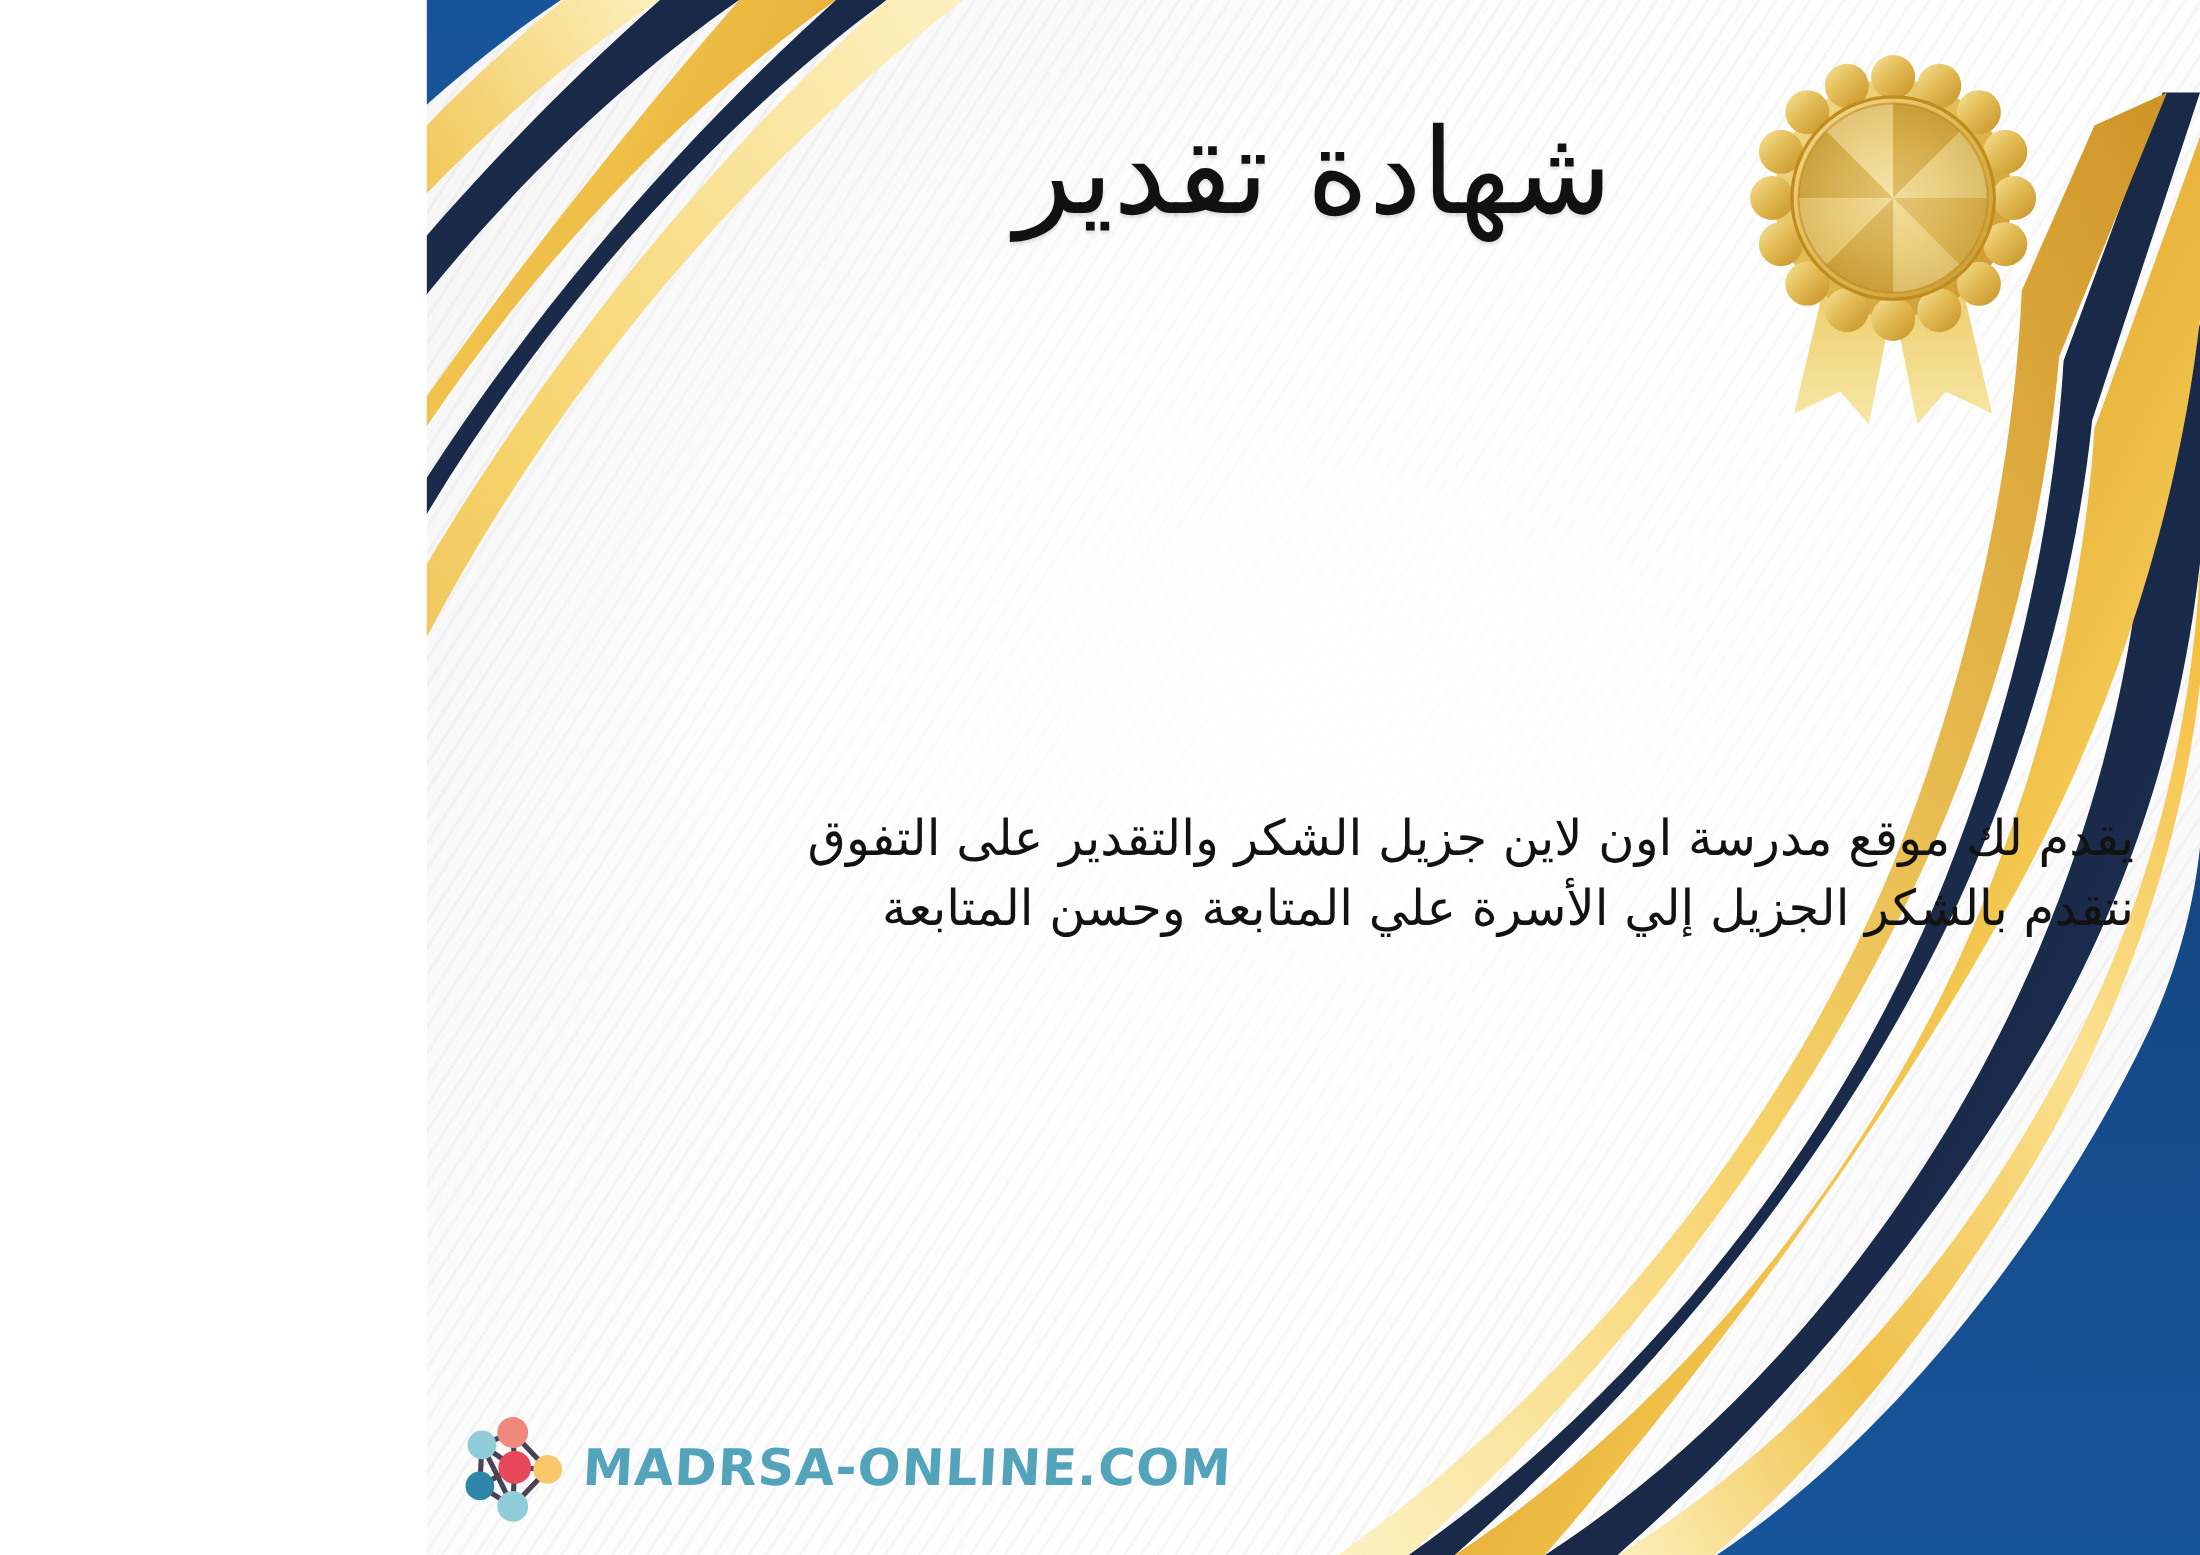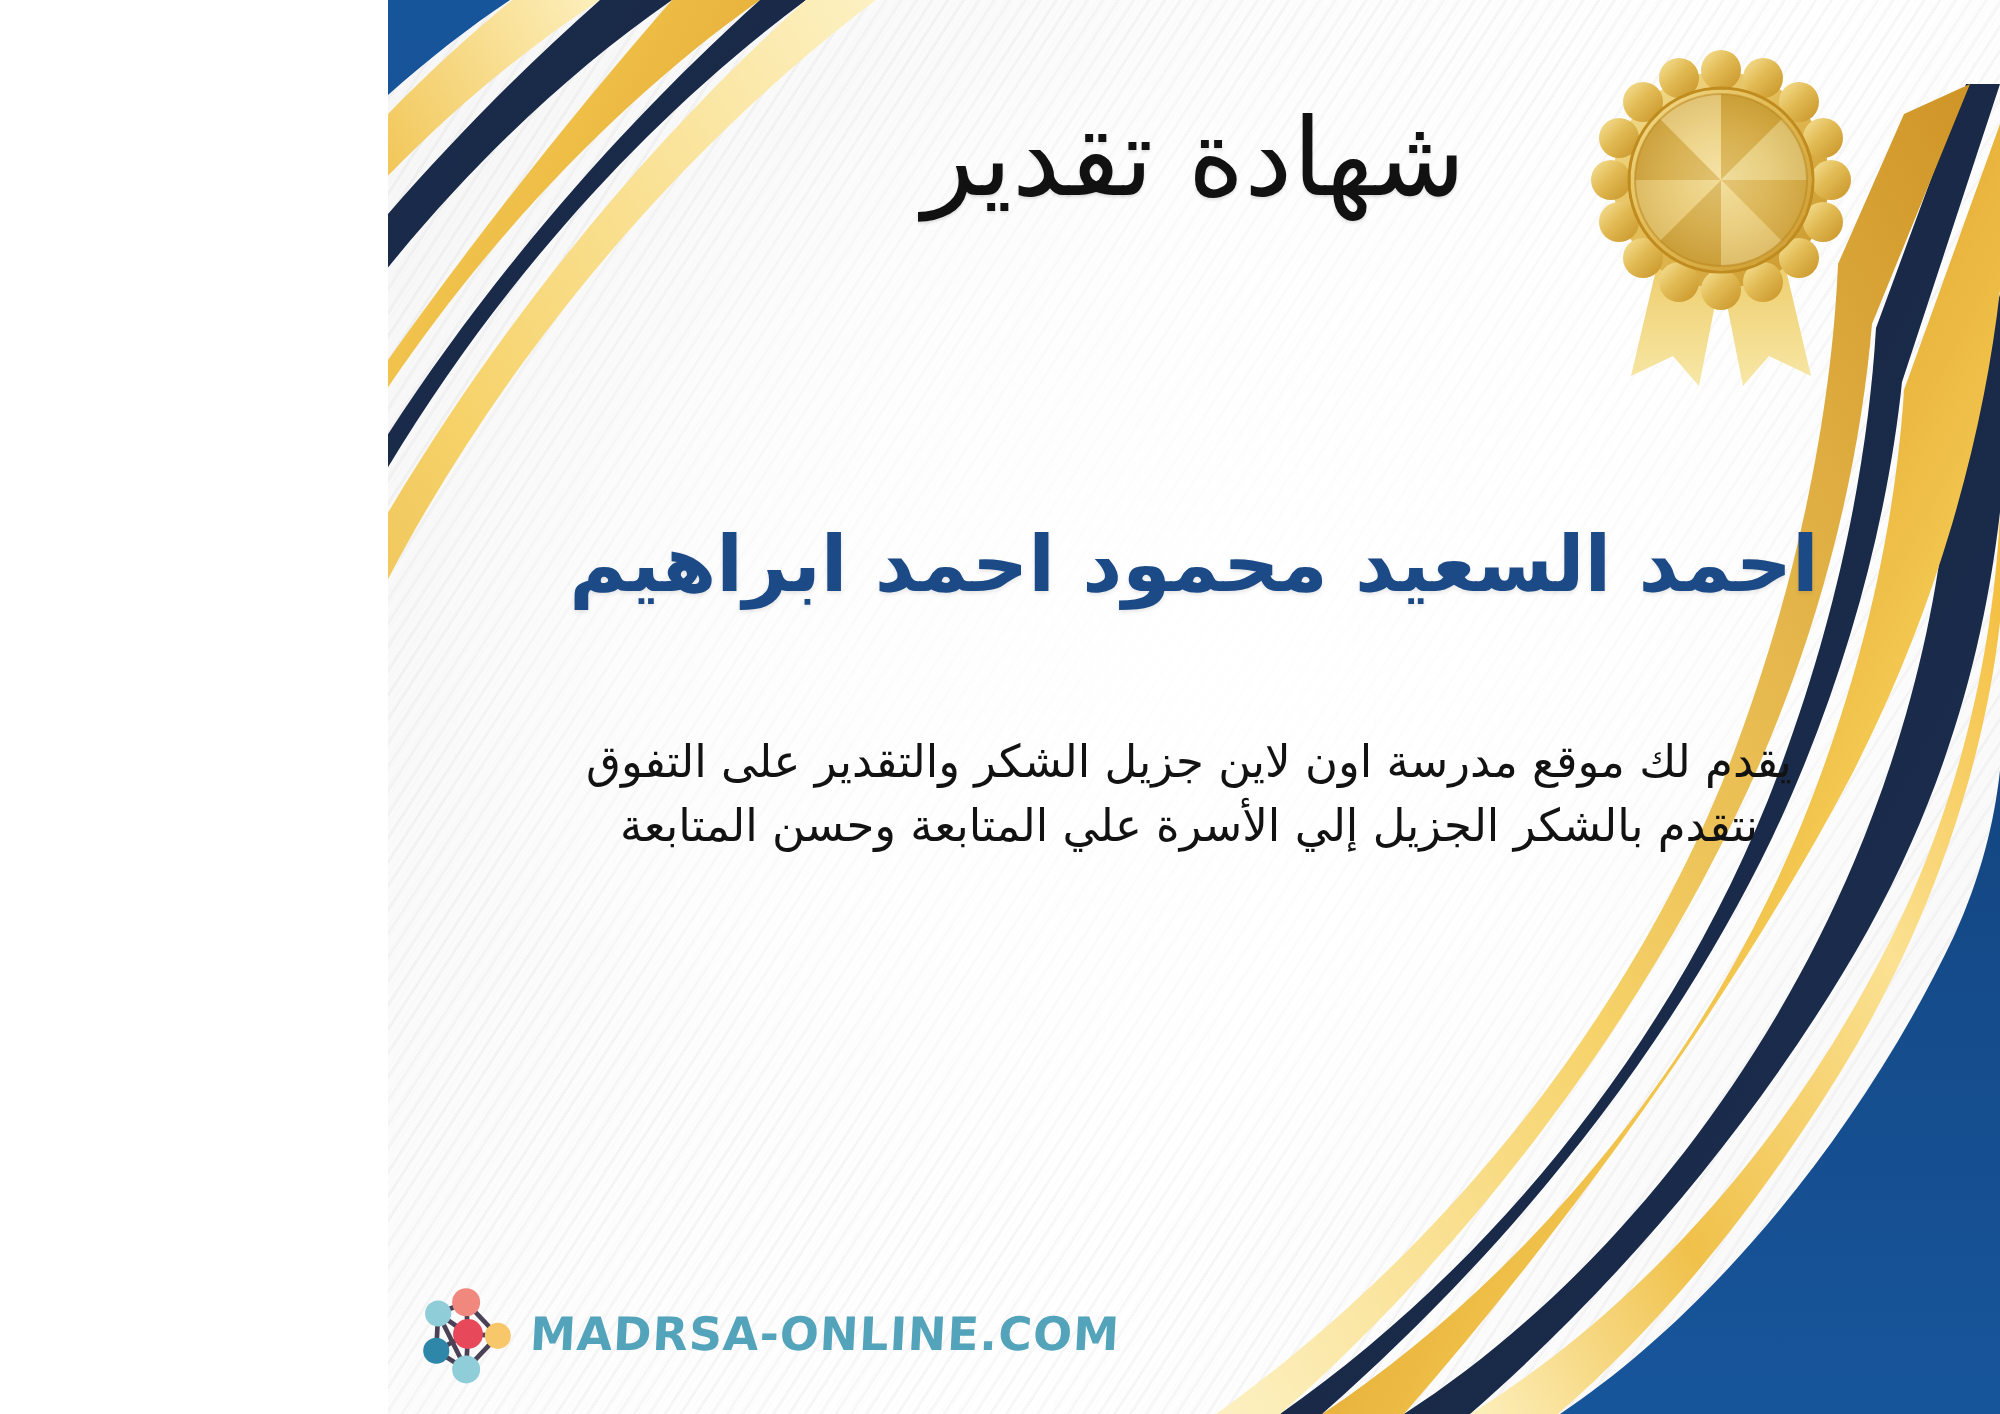--- a/index.html
+++ b/index.html
@@ -61,21 +61,20 @@
     color:#1b4a86;
     line-height:1.2;
     direction:rtl;
     text-shadow:0 2px 4px rgba(0,0,0,0.10);
   }
 
   .body-block{
     position:absolute;
     top:730px;left:50px;right:60px;
     direction:rtl;
-    text-align:center;
     color:#121212;
     font-size:45px;
     line-height:1.42;
   }
   .body-line{display:block;white-space:nowrap;}
   .body-line.l1{letter-spacing:0px;}
   .score{
     color:#1b4a86;
     font-weight:400;
     font-size:52px;
@@ -229,21 +228,20 @@
         <path d="M0,0 L61,-61 A86,86 0 0,1 86,0 Z" fill="#eddb9a"></path>
       </g>
       <circle cx="0" cy="0" r="86" fill="none" stroke="#b8831c" stroke-width="2" opacity="0.5"></circle>
     </g>
   </svg>
 
   <div class="content">
 
     <div class="cert-title">شهادة تقدير</div>
 
-    <div class="student-name">احمد السعيد محمود احمد ابراهيم</div>
 
     <div class="body-block">
       <span class="body-line l1">يقدم لك موقع مدرسة اون لاين جزيل الشكر  والتقدير على التفوق</span>
       <span class="body-line">نتقدم  بالشكر الجزيل إلي الأسرة علي المتابعة وحسن المتابعة</span>
     </div>
 
 
     <div class="logo">
       <div class="logo-text">
         <div class="logo-url">MADRSA-ONLINE.COM</div>

